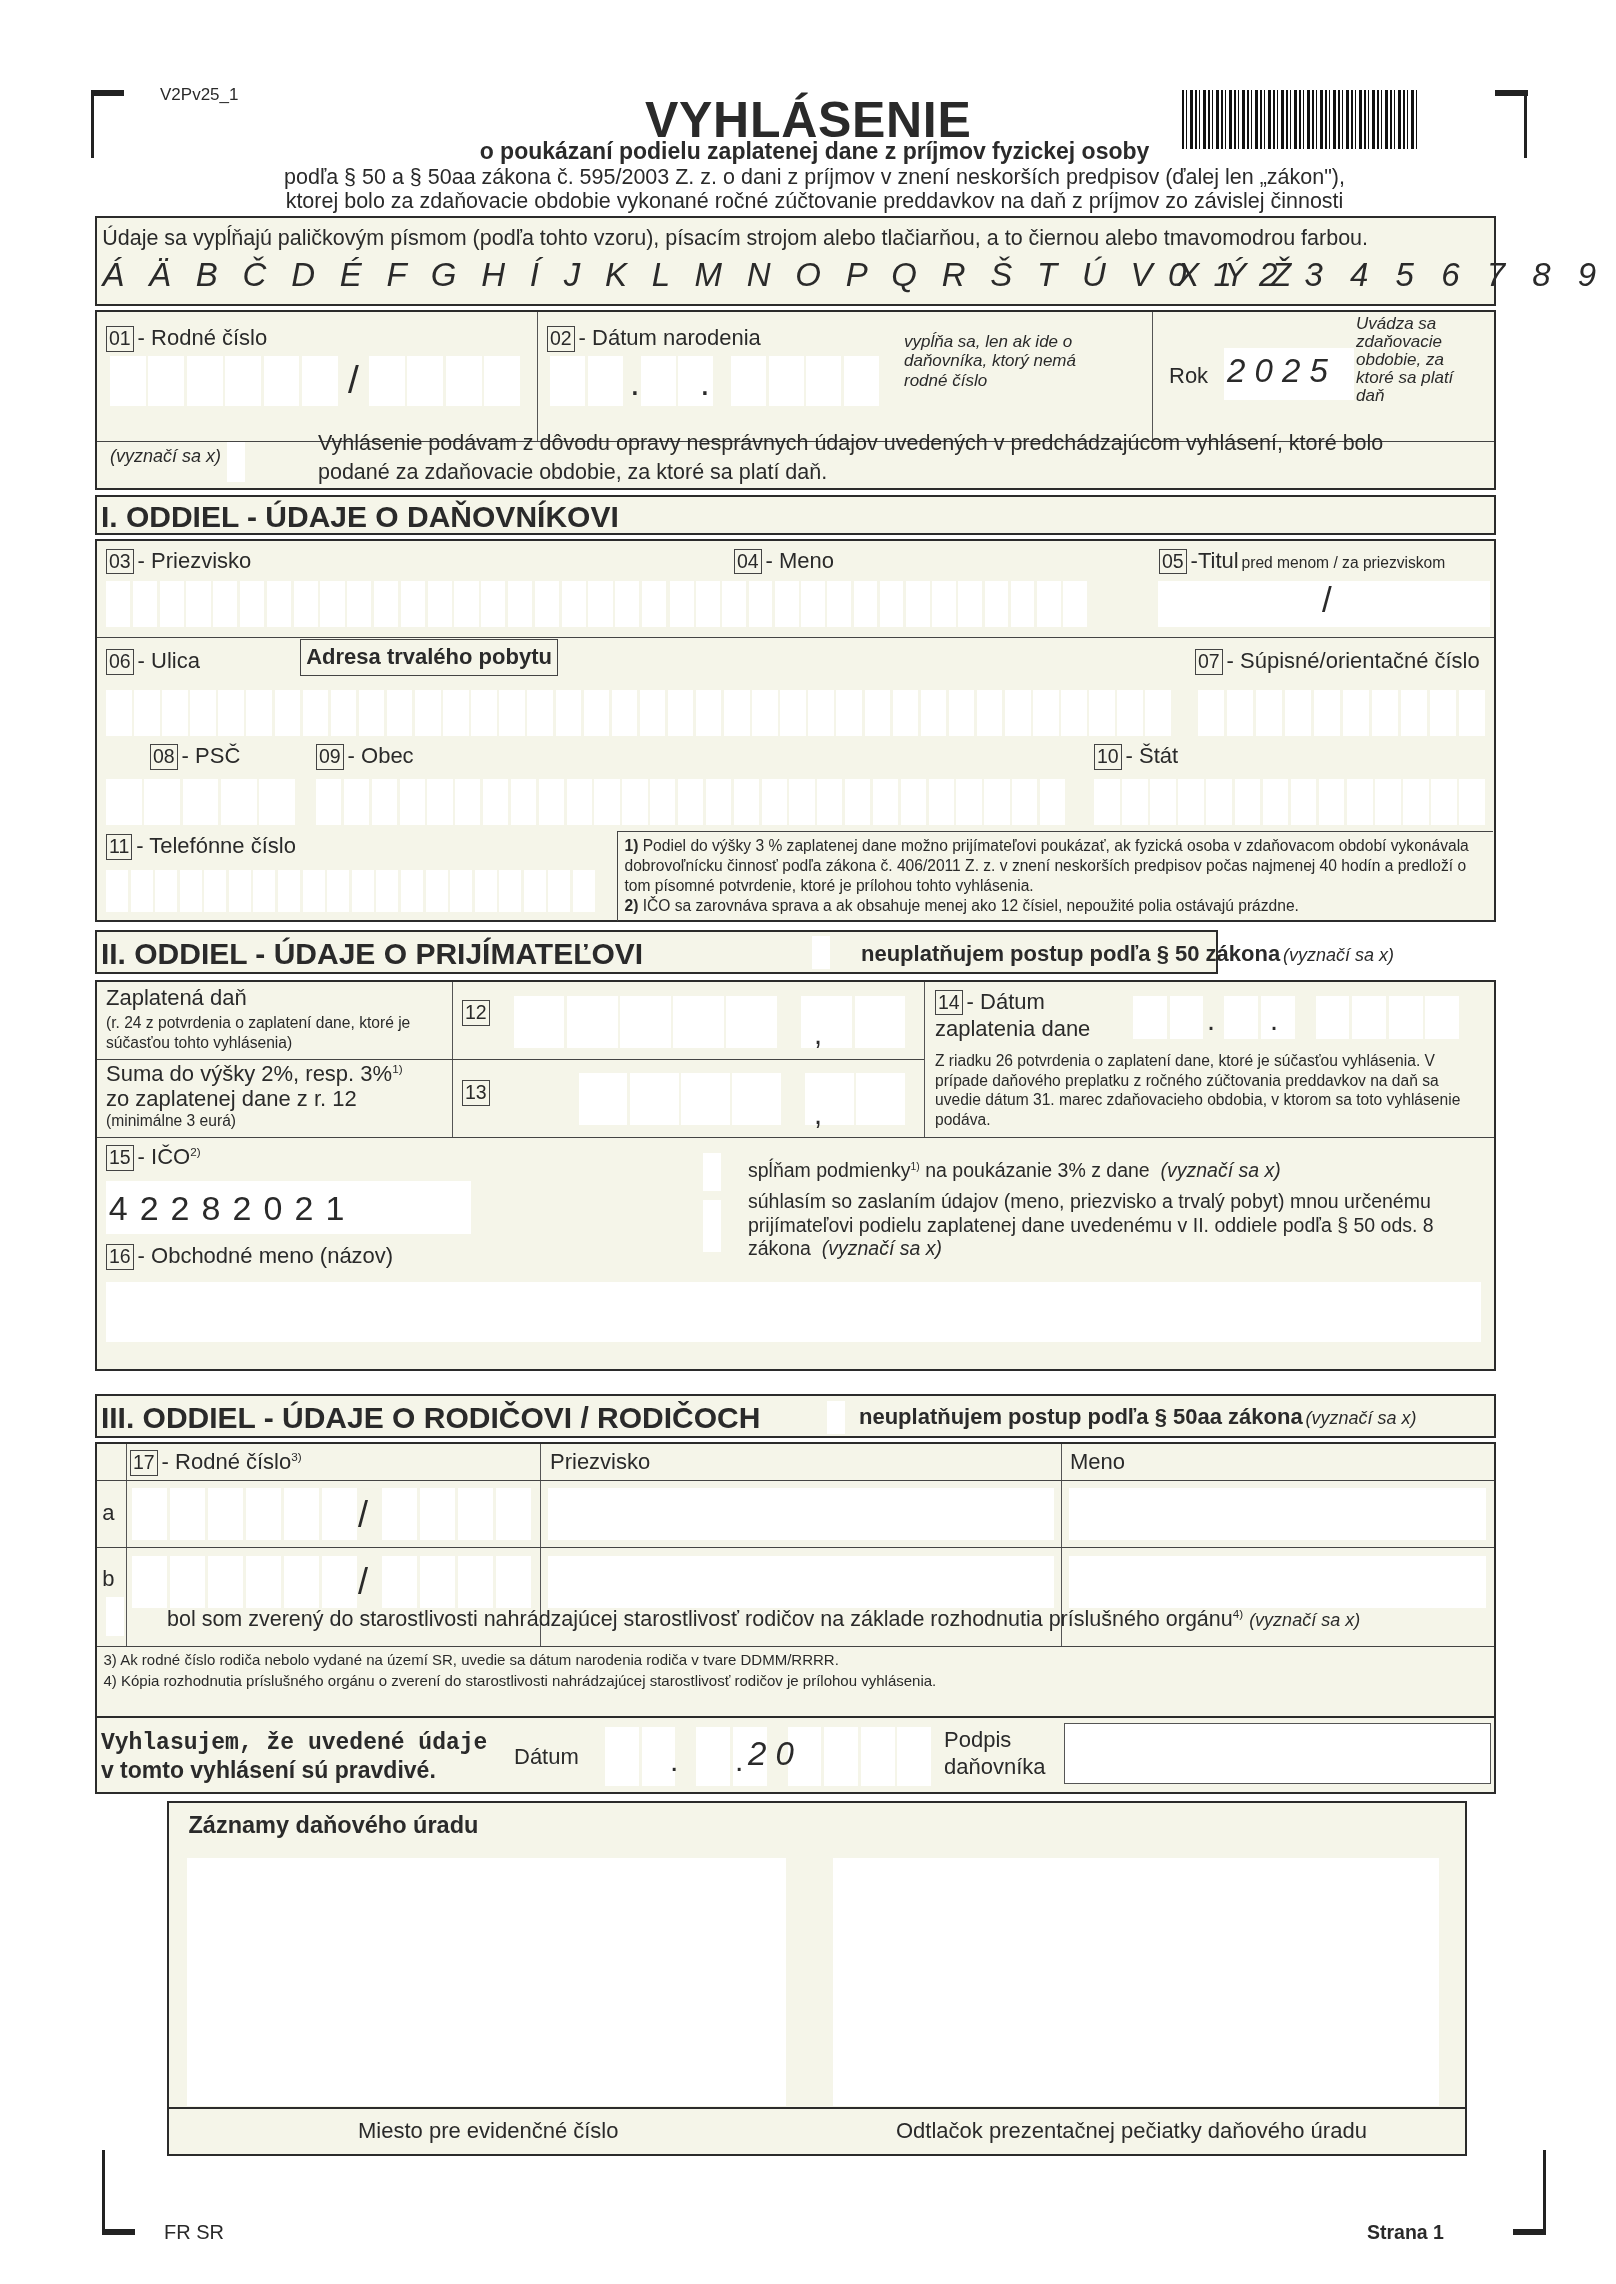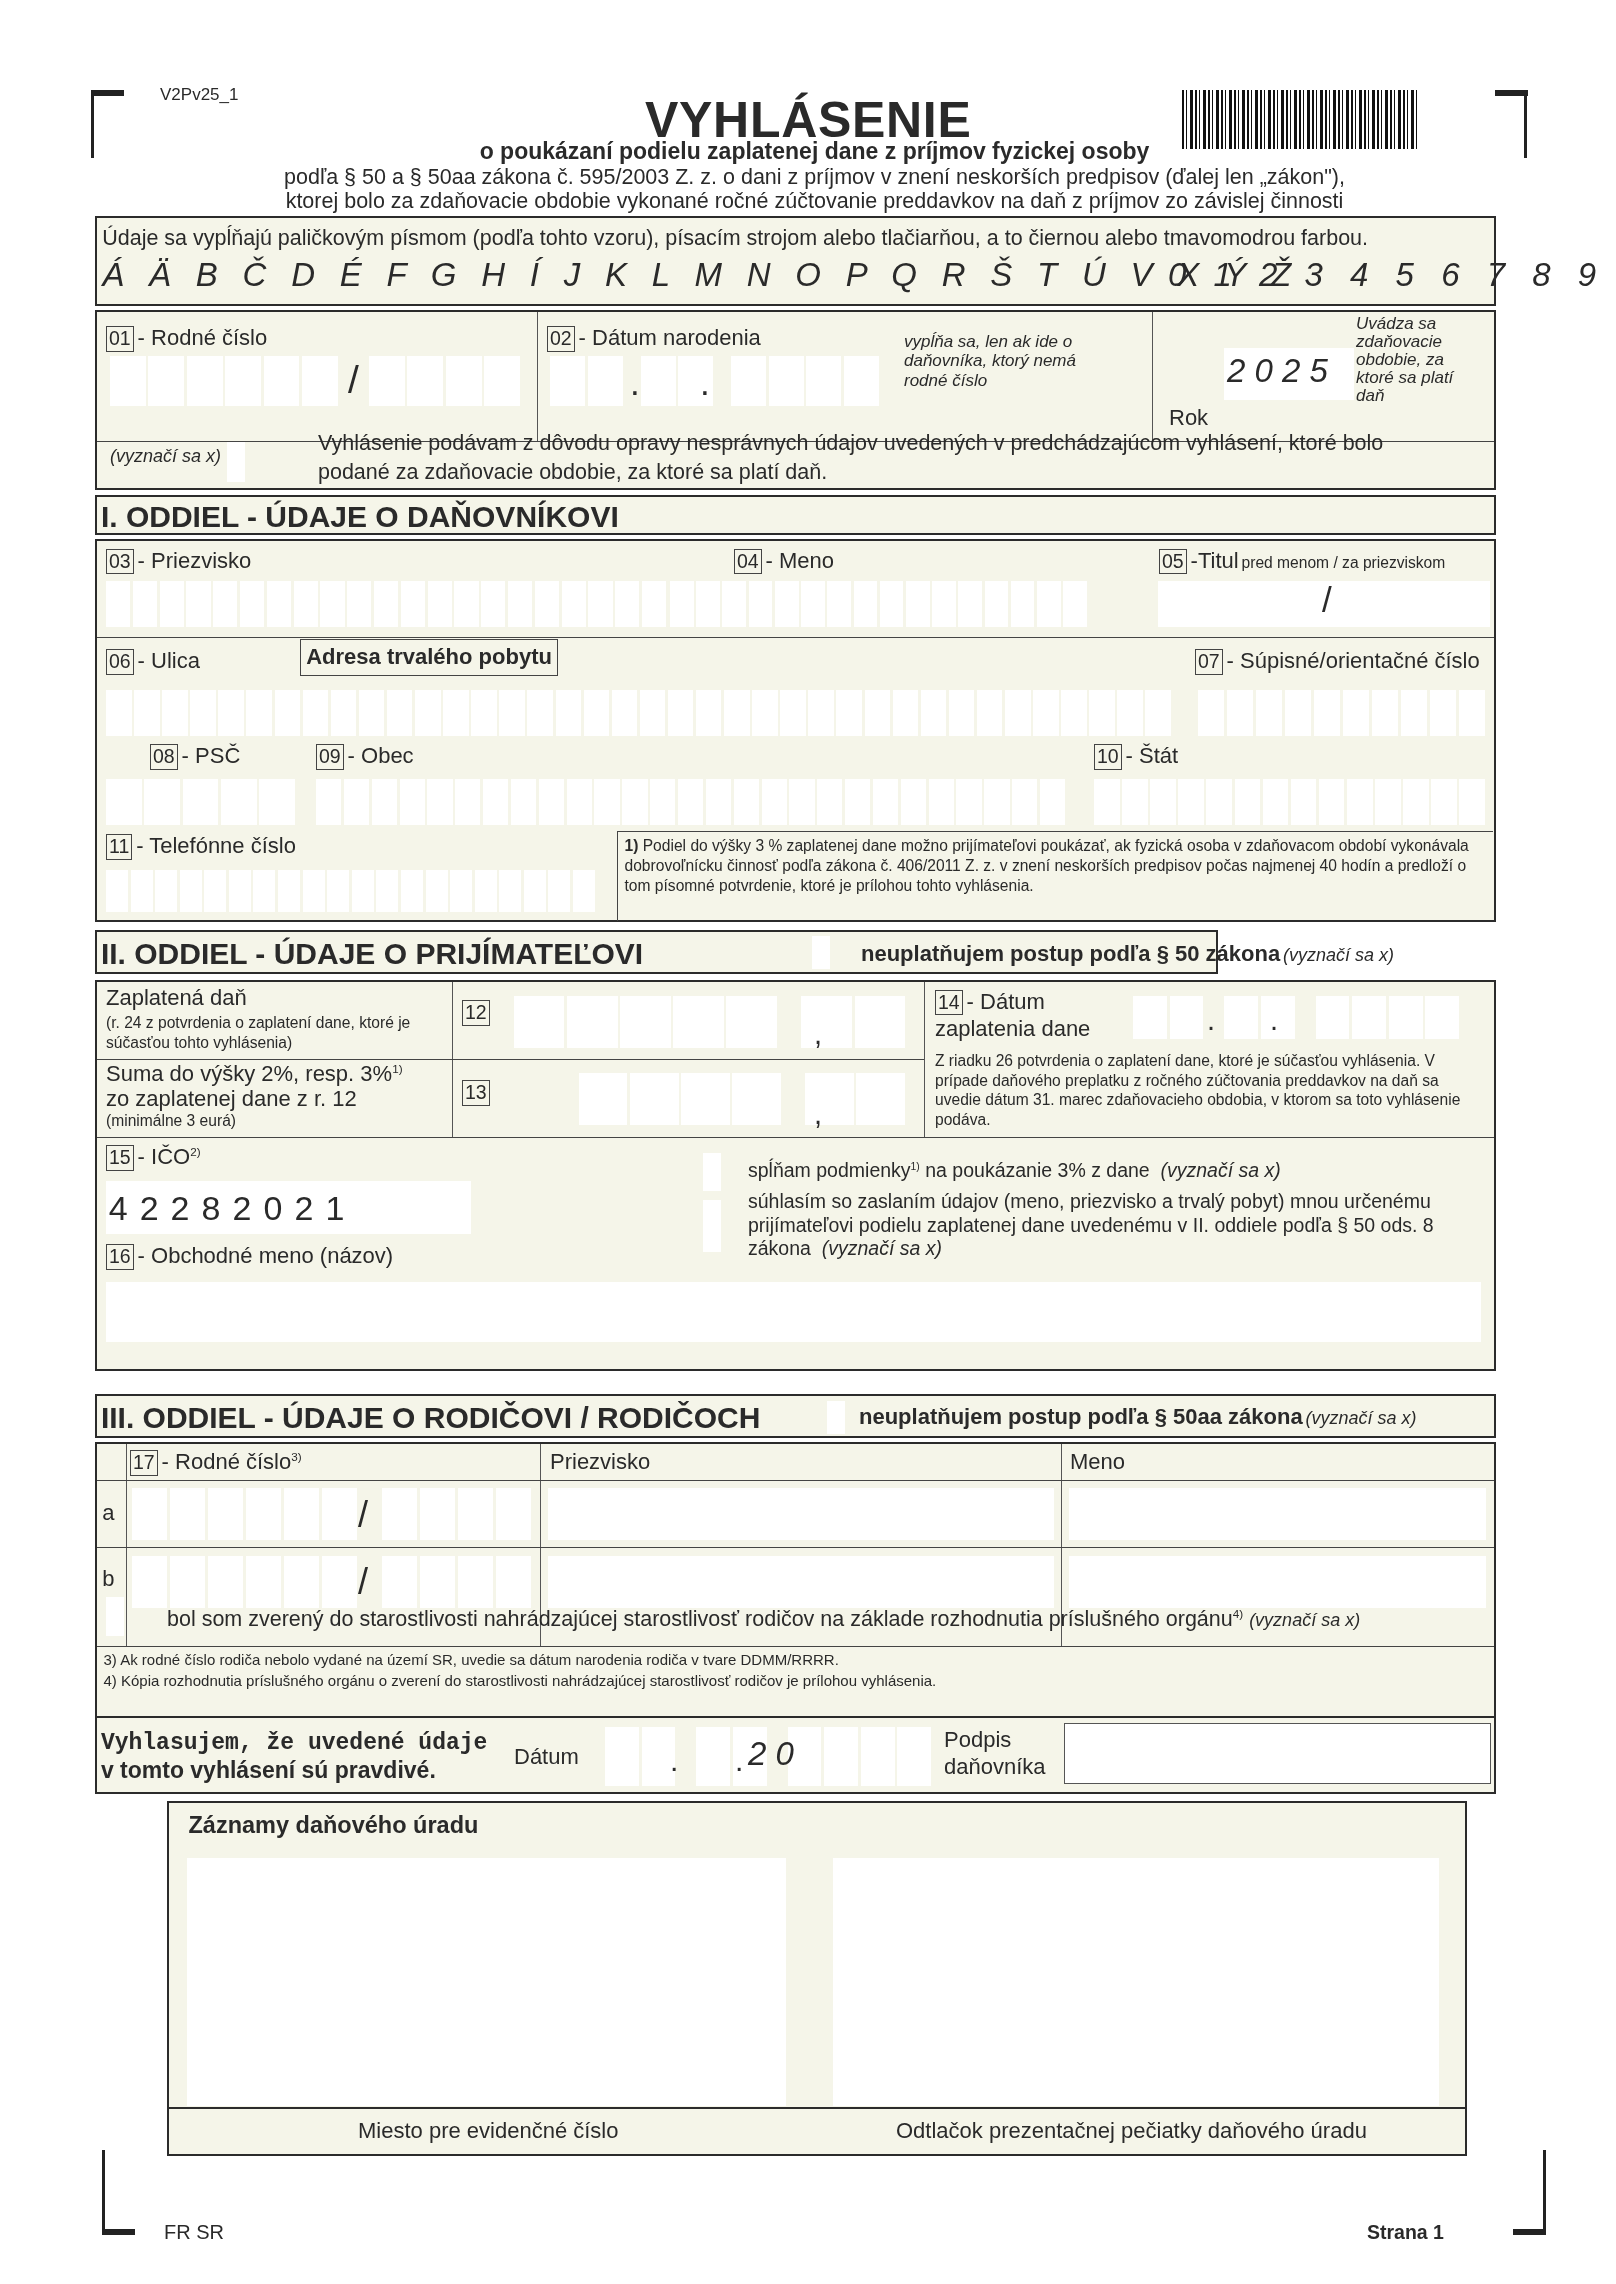--- a/index.html
+++ b/index.html
@@ -79,21 +79,21 @@
       <div class="cell"></div>
       <div class="cell"></div>
       <div class="cell"></div>
       <div class="cell"></div>
   </div>
   <div class="abs" style="left:533px;top:51px;font-size:35px;">.</div>
   <div class="abs" style="left:603px;top:51px;font-size:35px;">.</div>
   <div class="abs ital" style="left:807px;top:19.5px;width:215px;font-size:17px;line-height:19.5px;">vypĺňa sa, len ak ide o daňovníka, ktorý nemá rodné číslo</div>
 
   <div class="vline" style="left:1055px;top:0;height:129px;"></div>
-  <div class="abs label" style="left:1072px;top:51px;margin-top:42px;">Rok</div>
+  <div class="abs label" style="left:1072px;top:51px;">Rok</div>
   <div class="white" style="left:1127px;top:36px;width:130px;height:52px;"></div>
   <div class="abs ital" style="left:1130px;top:40px;font-size:33px;white-space:pre;">2 0 2 5</div>
   <div class="abs ital" style="left:1259px;top:2.6px;width:117px;font-size:17px;line-height:18px;">Uvádza sa zdaňovacie obdobie, za ktoré sa platí daň</div>
 
   <div class="hline" style="left:0;top:129px;width:100%;"></div>
   <div class="abs ital" style="left:13px;top:134px;font-size:18px;">(vyznačí sa x)</div>
   <div class="checkbox" style="left:130px;top:130px;width:18px;height:40px;"></div>
   <div class="abs" style="left:221px;top:117px;width:1140px;font-size:21.5px;line-height:29px;">Vyhlásenie podávam z dôvodu opravy nesprávnych údajov uvedených v predchádzajúcom vyhlásení, ktoré bolo podané za zdaňovacie obdobie, za ktoré sa platí daň.</div>
 </div>
 
@@ -280,20 +280,21 @@
       <div class="cell"></div>
       <div class="cell"></div>
       <div class="cell"></div>
       <div class="cell"></div>
       <div class="cell"></div>
       <div class="cell"></div>
       <div class="cell"></div>
   </div>
   <div class="abs" style="left:520px;top:290px;width:876px;height:90px;border-left:1.3px solid #444;border-top:1.3px solid #444;padding:3.9px 6.5px;font-size:15.6px;line-height:20px;">
     <div><b>1)</b> <span>Podiel do výšky 3 % zaplatenej dane možno prijímateľovi poukázať, ak fyzická osoba v zdaňovacom období vykonávala dobrovoľnícku činnosť podľa zákona č. 406/2011 Z. z. v znení neskorších predpisov počas najmenej 40 hodín a predloží o tom písomné potvrdenie, ktoré je prílohou tohto vyhlásenia.</span></div>
+    <div><b>2)</b> <span>IČO sa zarovnáva sprava a ak obsahuje menej ako 12 čísiel, nepoužité polia ostávajú prázdne.</span></div>
   </div>
 </div>
 
 <div class="box" style="left:95px;top:930px;width:1123px;height:44px;">
   <div class="abs sec-title" style="left:3.9px;top:5.2px;">II. ODDIEL - ÚDAJE O PRIJÍMATEĽOVI</div>
   <div class="checkbox" style="left:715px;top:3.9px;width:18px;height:33px;"></div>
   <div class="abs" style="left:764px;top:9px;white-space:nowrap;"><span class="bold" style="font-size:22px;">neuplatňujem postup podľa § 50 zákona</span> <span class="ital" style="font-size:18px;">(vyznačí sa x)</span></div>
 </div>
 <div class="box" style="left:95px;top:980px;width:1401px;height:391px;">
   <div class="vline" style="left:355px;top:0;height:155px;"></div>

